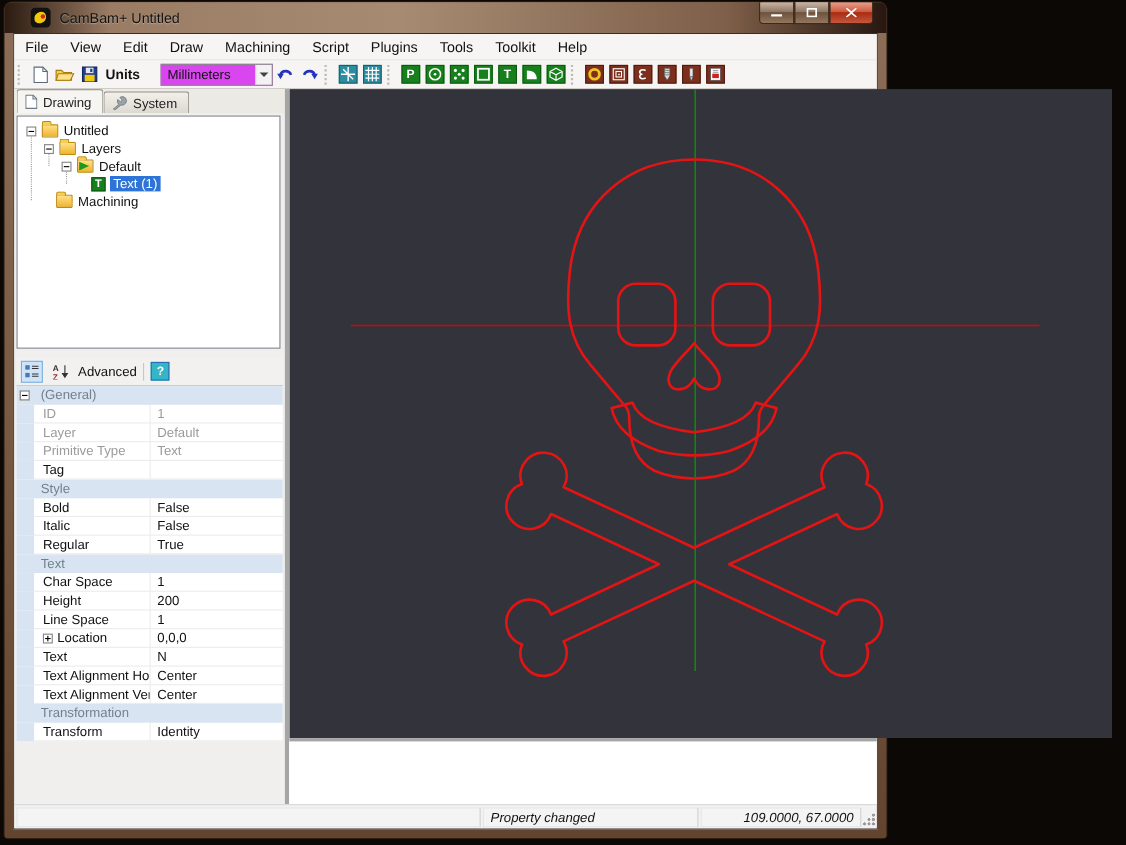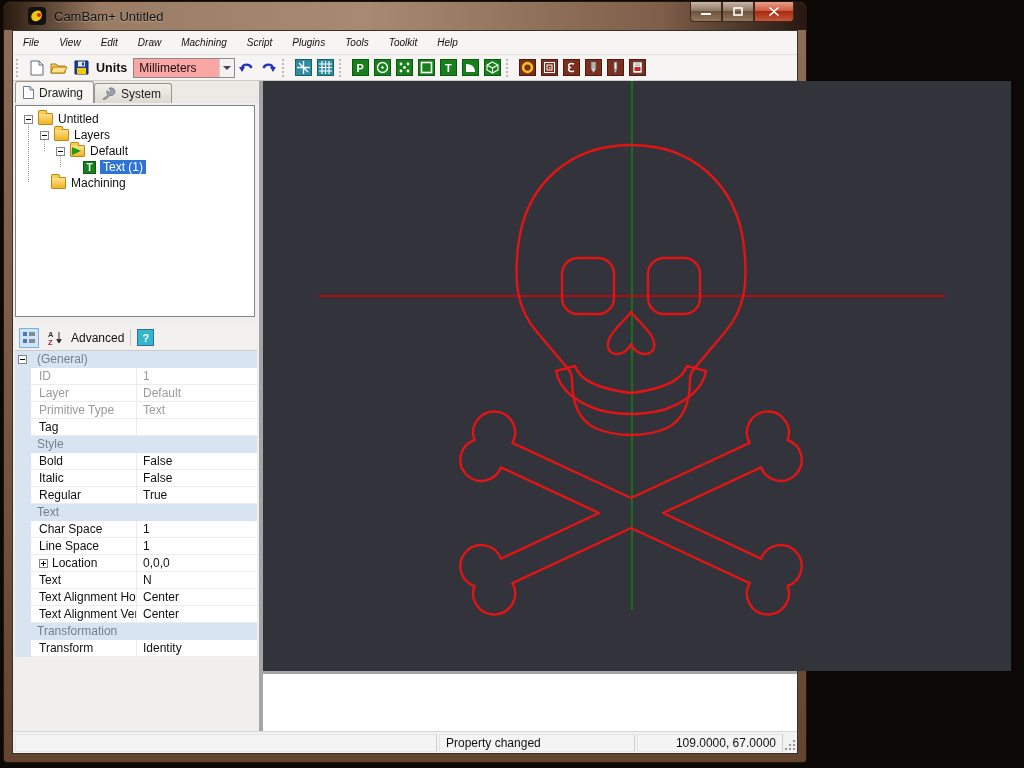--- a/index.html
+++ b/index.html
@@ -24,28 +24,28 @@
   .winbtn.close { width:40px; border-radius:0 0 4px 0;
     background:linear-gradient(180deg,#e8a08c,#cf5b40 45%,#a92c12 50%,#c4573d); }
   .winbtn svg { display:block; }
 
   .win-inner { position:absolute; left:8px; top:28px; right:8px; bottom:8px;
     background:#f0efed; border:1px solid #33302c; }
 
   
   .menubar { position:absolute; left:0; top:0; right:0; height:24px; background:#f6f5f3;
     display:flex; align-items:center; border-bottom:1px solid #e3e1de; }
-  .menu-item { padding:4px 10px; font-size:10px; color:#111; cursor:default;font-style:italic; }
+  .menu-item { padding:4px 10px; font-size:13px; color:#111; cursor:default; }
   .toolbar { position:absolute; left:0; top:24px; right:0; height:26px; background:#f6f5f3;
     display:flex; align-items:center; border-bottom:1px solid #cfccc7; }
   .tb-grip { width:6px; height:18px; border-left:2px dotted #bdbab4; margin:0 4px 0 3px; }
   .tb-btn { width:22px; height:22px; display:flex; align-items:center; justify-content:center; border-radius:2px; }
   .tb-btn svg { display:block; }
   .units-label { font-weight:bold; font-size:12.5px; margin:0 6px 0 4px; color:#111; }
-  .combo { width:102px; height:20px; background:#fca5a5; border:1px solid #8a8a8a; display:flex; align-items:center; font-size:12px; }
+  .combo { width:102px; height:20px; background:#d946ef; border:1px solid #8a8a8a; display:flex; align-items:center; font-size:12px;margin-left:13px; }
   .combo .val { flex:1; padding-left:5px; color:#111; }
   .combo .btn { width:15px; height:100%; border-left:1px solid #d0d0d0; display:flex; align-items:center; justify-content:center; background:#f2f2f2; }
   .arrow-down { width:0; height:0; border-left:4px solid transparent; border-right:4px solid transparent; border-top:4px solid #444; }
 
   .icon16 { width:17px; height:17px; display:flex; align-items:center; justify-content:center; font-size:11px; font-weight:bold; color:#fff; }
   .teal-bg { background:#2d8da0; border:1px solid #17616f; }
   .green-bg { background:#17801c; border:1px solid #0c5a10; }
   .maroon-bg { background:#7c2f1d; border:1px solid #4e1b0e; }
 
   
@@ -100,21 +100,21 @@
   .pname { width:106px; flex:0 0 auto; padding-left:8px; line-height:16px; border-bottom:1px solid #ececec;
     border-right:1px solid #ececec; white-space:nowrap; overflow:hidden; color:#111; display:flex; align-items:center; gap:4px; }
   .pval { flex:1; padding-left:6px; line-height:16px; border-bottom:1px solid #ececec; white-space:nowrap; overflow:hidden; color:#111; display:flex; align-items:center; }
   .ro { color:#9b9b9b; }
   .prow.selected .pname { background:#2e74d6; color:#fff; border-color:#2e74d6; }
   .combo-btn { margin-left:auto; width:17px; height:15px; background:#f0efed; border:1px solid #9a9a9a;
     display:flex; align-items:center; justify-content:center; flex:0 0 auto; }
 
   
   .statusbar { position:absolute; left:0; bottom:0; right:0; height:22px; background:#f2f2f2;
-    border-top:1px solid #d8d8d8; display:flex; align-items:center; font-size:12px; color:#111; }
+    border-top:1px solid #d8d8d8; display:flex; align-items:center; font-size:12px; color:#111;font-style:italic; }
   .sb-panel { height:18px; border:1px solid #e6e6e6; border-right:1px solid #cfcfcf; margin-left:2px;
     display:flex; align-items:center; padding:0 6px; background:#f4f4f4; }
   .sb-spacer { flex:1; }
   .sb-msg { width:196px; }
   .sb-coords { width:146px; justify-content:flex-end; }
   .sb-grip { width:14px; height:18px; background:
     radial-gradient(circle at 11px 15px,#9a9a9a 1.2px,transparent 1.6px),
     radial-gradient(circle at 7px 15px,#9a9a9a 1.2px,transparent 1.6px),
     radial-gradient(circle at 11px 11px,#9a9a9a 1.2px,transparent 1.6px),
     radial-gradient(circle at 3px 15px,#9a9a9a 1.2px,transparent 1.6px),
@@ -450,20 +450,25 @@
               </span>
             <div class="cname">Text</div>
           </div>
           <div class="prow">
             <div class="pgut"></div>
               <div class="pname">Char Space</div>
               <div class="pval">1</div>
           </div>
           <div class="prow">
             <div class="pgut"></div>
+              <div class="pname">Height</div>
+              <div class="pval">200</div>
+          </div>
+          <div class="prow">
+            <div class="pgut"></div>
               <div class="pname">Line Space</div>
               <div class="pval">1</div>
           </div>
           <div class="prow">
             <div class="pgut"></div>
             <div class="pname">
                 <span class="expbox">
                   <span class="h"></span>
                   <span class="v"></span>
                 </span>

